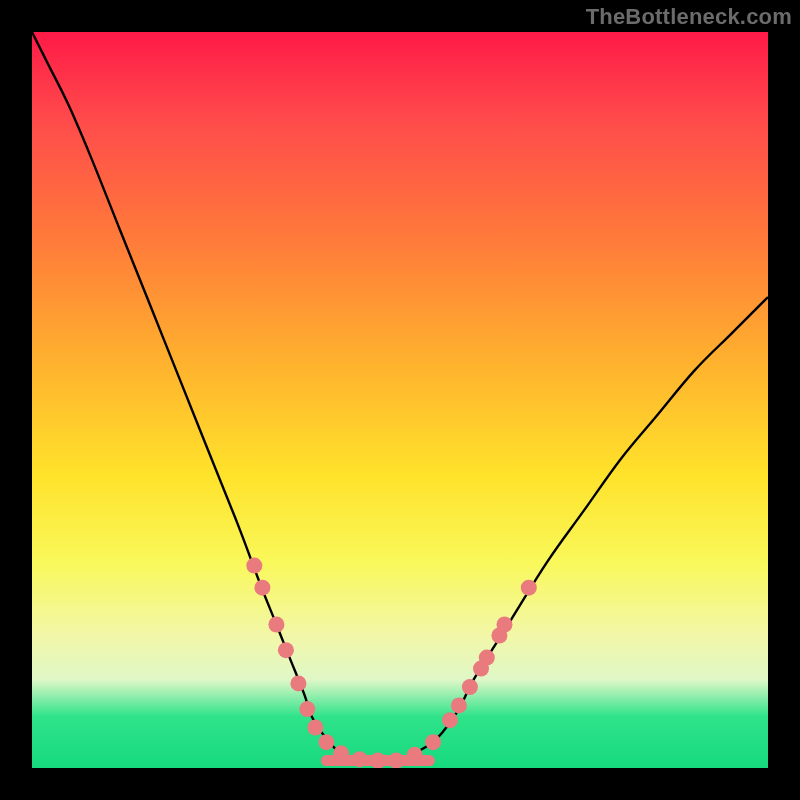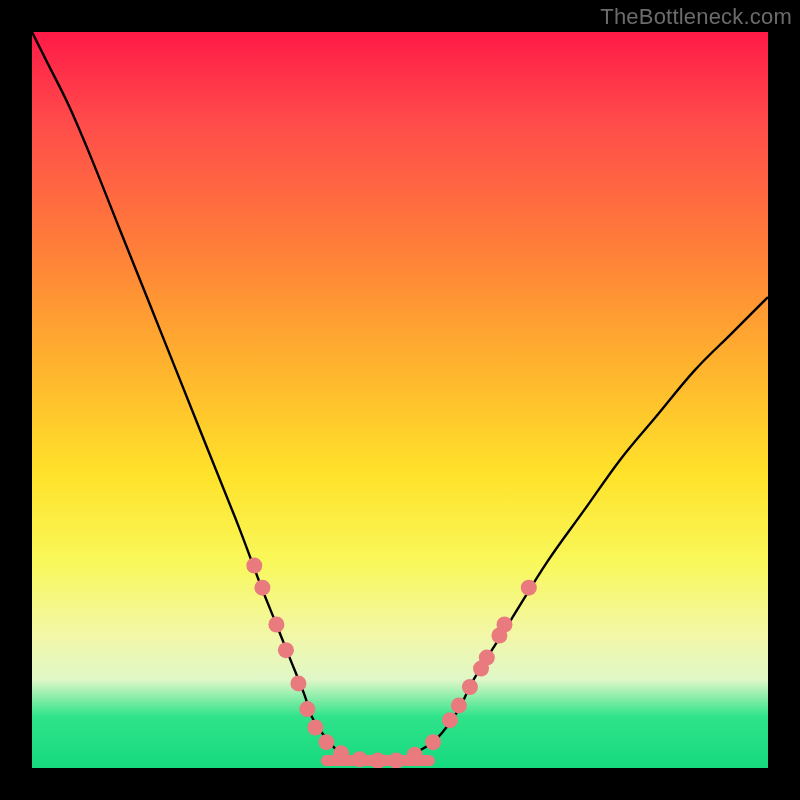--- a/index.html
+++ b/index.html
@@ -45,21 +45,21 @@
     left: 0;
     top: 0;
     width: 736px;
     height: 736px;
   }
   .watermark {
     position: absolute;
     top: 4px;
     right: 8px;
     font-size: 22px;
-    font-weight: 400;
+    font-weight: 700;
     color: #6b6b6b;
     letter-spacing: 0.2px;
     user-select: none;
   }
 </style>
 </head>
 <body>
 
 <div class="frame">
   <div class="watermark">TheBottleneck.com</div>

